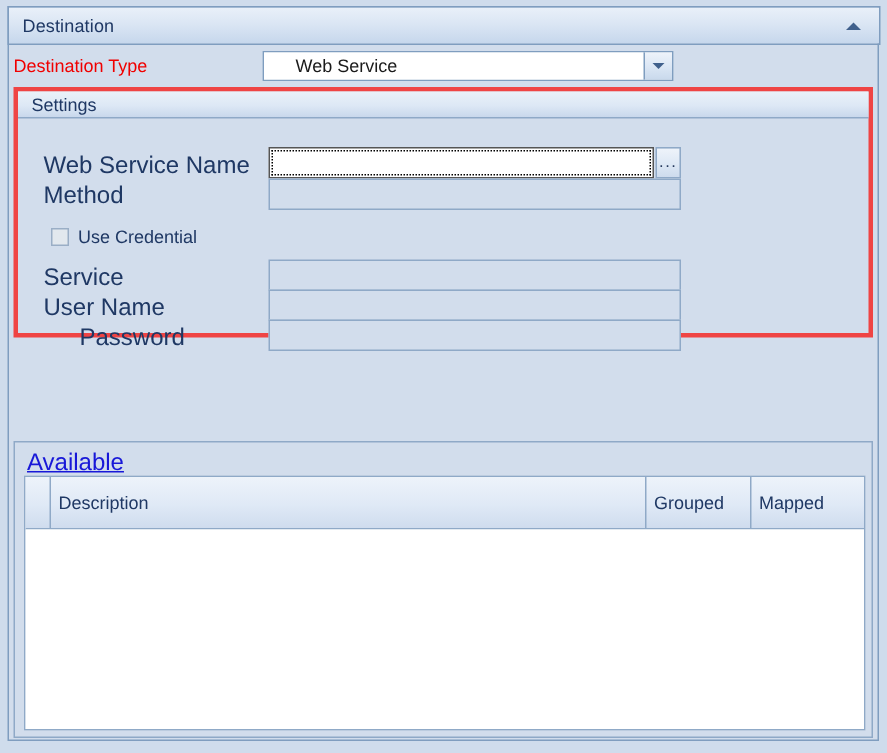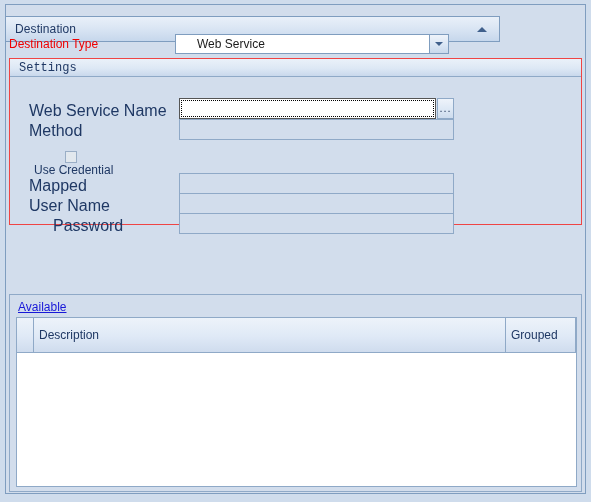--- a/index.html
+++ b/index.html
@@ -34,29 +34,28 @@
     box-sizing: border-box;
     border: 1px solid #7f9dbf;
     background: #d2ddec;
   }
 
   
   .panel-header {
     position: absolute;
     left: 5px;
     top: 4px;
-    width: 495px;
+    width: 582px;
     height: 26px;
     box-sizing: border-box;
     border: 1px solid #7f9dbf;
     background: linear-gradient(to bottom, #e9f0f9 0%, #dbe6f4 45%, #c6d7ec 100%);
     display: flex;
     align-items: center;
     cursor: pointer;
-    margin-top: 12px;
   }
   .panel-header-title {
     margin-left: 9px;
     font-size: 12px;
     color: #1f3864;
     letter-spacing: 0.1px;
   }
   .collapse-btn {
     position: absolute;
     right: 1px;
@@ -126,23 +125,22 @@
   }
 
   
   .groupbox {
     position: absolute;
     left: 9px;
     top: 58px;
     width: 573px;
     height: 167px;
     box-sizing: border-box;
-    border: 1px solid #ef4444;
+    border: 3px solid #ef4444;
     background: #d2ddec;
-    font-family: Liberation Mono, monospace;
   }
   .groupbox-header {
     position: absolute;
     left: 0;
     top: 0;
     width: 100%;
     height: 18px;
     box-sizing: border-box;
     border-bottom: 1px solid #8fa9c7;
     background: linear-gradient(to bottom, #eaf1f9 0%, #dde8f5 55%, #c9d8ec 100%);
@@ -201,21 +199,20 @@
   }
 
   
   .checkrow {
     position: absolute;
     left: 34px;
     top: 151px;
     display: flex;
     align-items: center;
     cursor: pointer;
-    flex-direction: column;
   }
   .checkbox {
     width: 12px;
     height: 12px;
     box-sizing: border-box;
     border: 1px solid #9aaec6;
     background: #e2e8ee;
     margin-right: 6px;
   }
   .checkrow-label {
@@ -232,21 +229,21 @@
     width: 573px;
     height: 198px;
     box-sizing: border-box;
     border: 1px solid #8fa9c7;
     background: #d2ddec;
   }
   .avail-link {
     position: absolute;
     left: 8px;
     top: 5px;
-    font-size: 12px;
+    font-size: 16px;
     color: #1818d8;
     text-decoration: underline;
     cursor: pointer;
     white-space: nowrap;
   }
 
   .grid {
     position: absolute;
     left: 6px;
     top: 22px;
@@ -322,35 +319,36 @@
   <div class="browse-btn" style="left:437px; top:98px; width:17px; height:21px;">...</div>
 
   <span class="flabel" style="left:29px; top:122px;">Method</span>
   <div class="field" style="left:179px; top:119px; width:275px; height:21px;"></div>
 
   <div class="checkrow">
     <span class="checkbox"></span>
     <span class="checkrow-label">Use Credential</span>
   </div>
 
-  <span class="flabel" style="left:29px; top:177px;">Mapped</span>
+  <span class="flabel" style="left:29px; top:177px;">Service</span>
   <div class="field" style="left:179px; top:173px; width:275px; height:21px;"></div>
 
   <span class="flabel" style="left:29px; top:197px;">User Name</span>
   <div class="field" style="left:179px; top:193px; width:275px; height:21px;"></div>
 
   <span class="flabel" style="left:29px; top:217px;margin-left:24px;">Password</span>
   <div class="field" style="left:179px; top:213px; width:275px; height:21px;"></div>
 
   <div class="avail-panel">
     <span class="avail-link">Available </span>
 
     <div class="grid">
       <div class="grid-header">
         <span class="gh-cell indicator"></span>
         <span class="gh-cell desc">Description</span>
         <span class="gh-cell grouped">Grouped</span>
+        <span class="gh-cell mapped">Mapped</span>
       </div>
       <div class="grid-body"></div>
     </div>
   </div>
 
 </div>
 
 </body></html>

